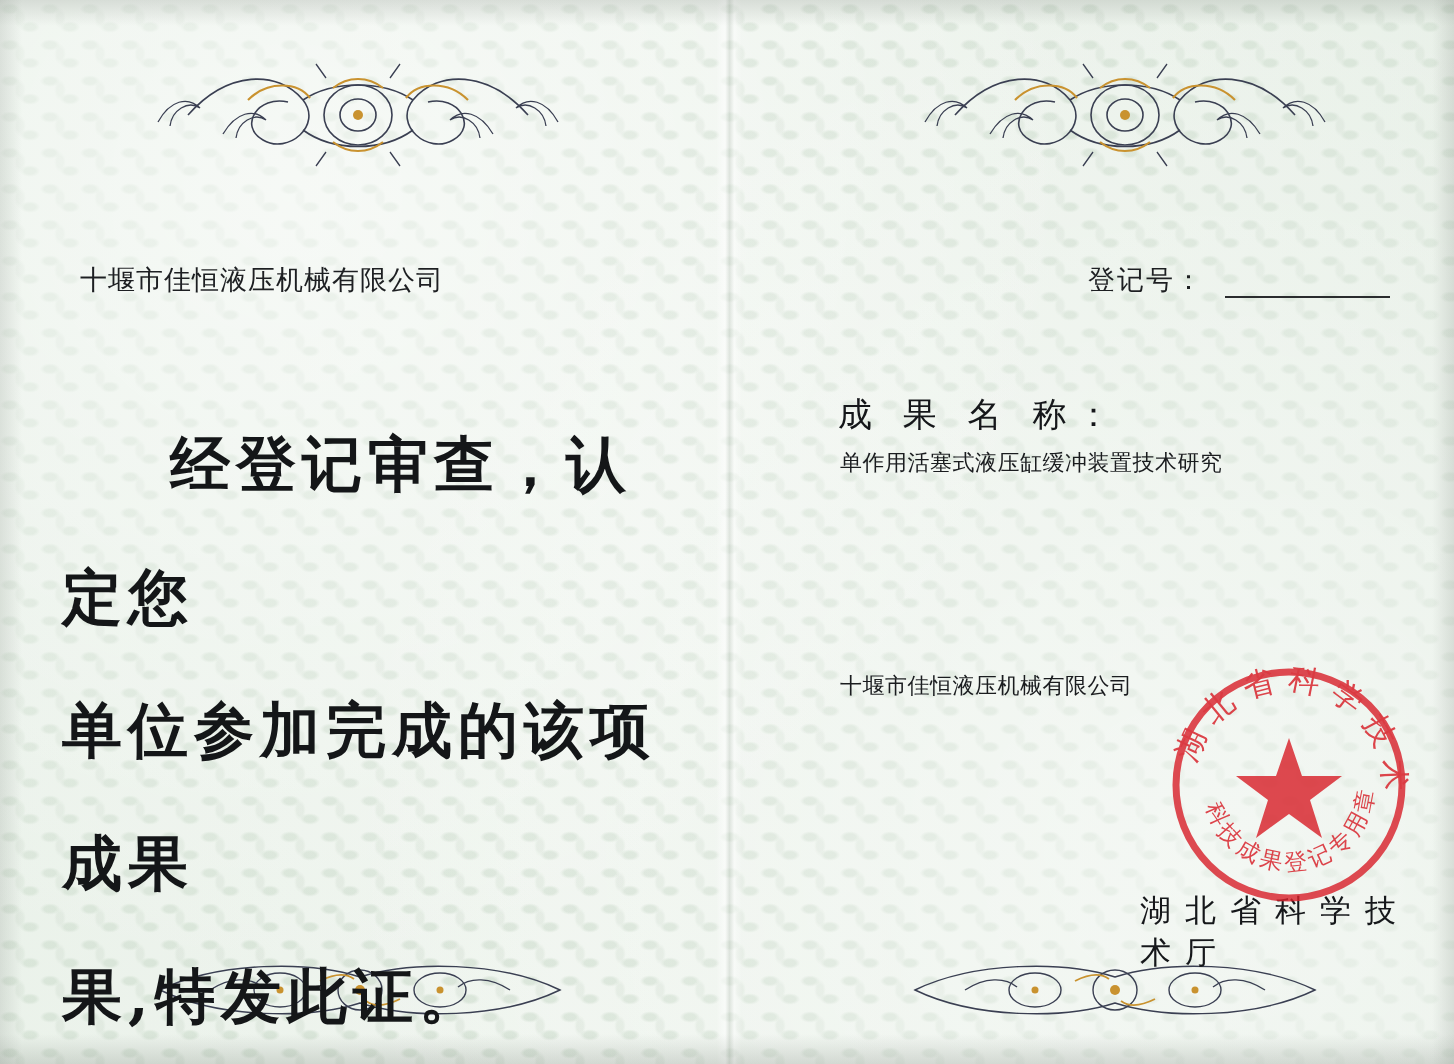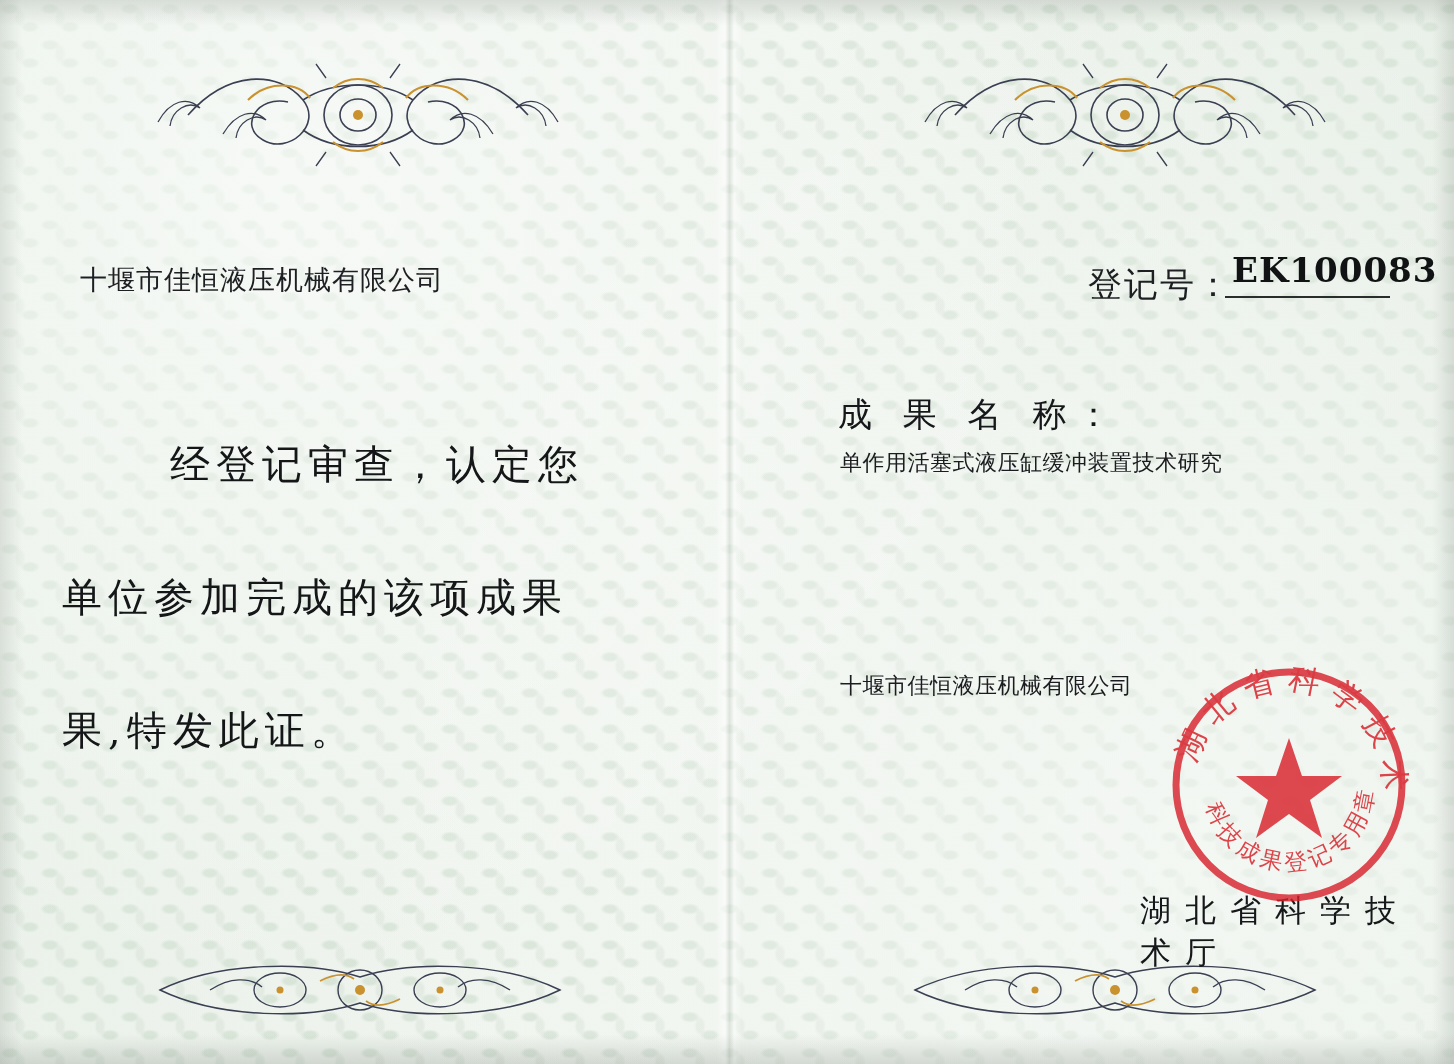--- a/index.html
+++ b/index.html
@@ -94,21 +94,21 @@
     left: 80px;
     top: 262px;
     font-size: 27px;
     letter-spacing: 1px;
     color: #1d1f22;
   }
 
   .regno-label {
     left: 1088px;
     top: 262px;
-    font-size: 34px;
+    font-size: 27px;
     letter-spacing: 2px;
     color: #1d1f22;
   }
   .regno-value {
     left: 1232px;
     top: 250px;
     font-size: 34px;
     font-weight: bold;
     letter-spacing: 1px;
     color: #111214;
@@ -123,22 +123,22 @@
     background: #2a2c2e;
   }
 
   
   .statement {
     position: absolute;
     left: 62px;
     top: 398px;
     width: 620px;
     font-family: "DejaVu Serif", "Liberation Serif", serif;
-    font-weight: normal;
-    font-size: 40px;
+    font-weight: bold;
+    font-size: 60px;
     line-height: 133px;
     letter-spacing: 6px;
     color: #141618;
   }
   .statement .l1 { display: block; text-indent: 108px; }
   .statement .l2 { display: block; }
   .statement .l3 { display: block; }
   .statement .l4 { display: block; }
 
   
@@ -279,21 +279,20 @@
       <circle cx="130" cy="35" r="3.5" fill="#c9922f" stroke="none"></circle>
       <circle cx="290" cy="35" r="3.5" fill="#c9922f" stroke="none"></circle>
       <path d="M170 26 C186 18, 196 18, 204 24"></path>
       <path d="M250 44 C234 52, 224 52, 216 46"></path>
     </g>
   </svg>
 
   <div class="txt company-top">十堰市佳恒液压机械有限公司</div>
 
   <div class="txt regno-label">登记号：</div>
-  <div class="txt regno-value">EK100083</div>
   <div class="regno-underline"></div>
 
   <div class="statement">
     <span class="l1">经登记审查，认定您</span>
     <span class="l2">单位参加完成的该项成果</span>
     <span class="l4">果,特发此证。</span>
   </div>
 
   <div class="txt field-label lbl-achievement">成 果 名 称：</div>
   <div class="txt field-value val-achievement">单作用活塞式液压缸缓冲装置技术研究</div>

